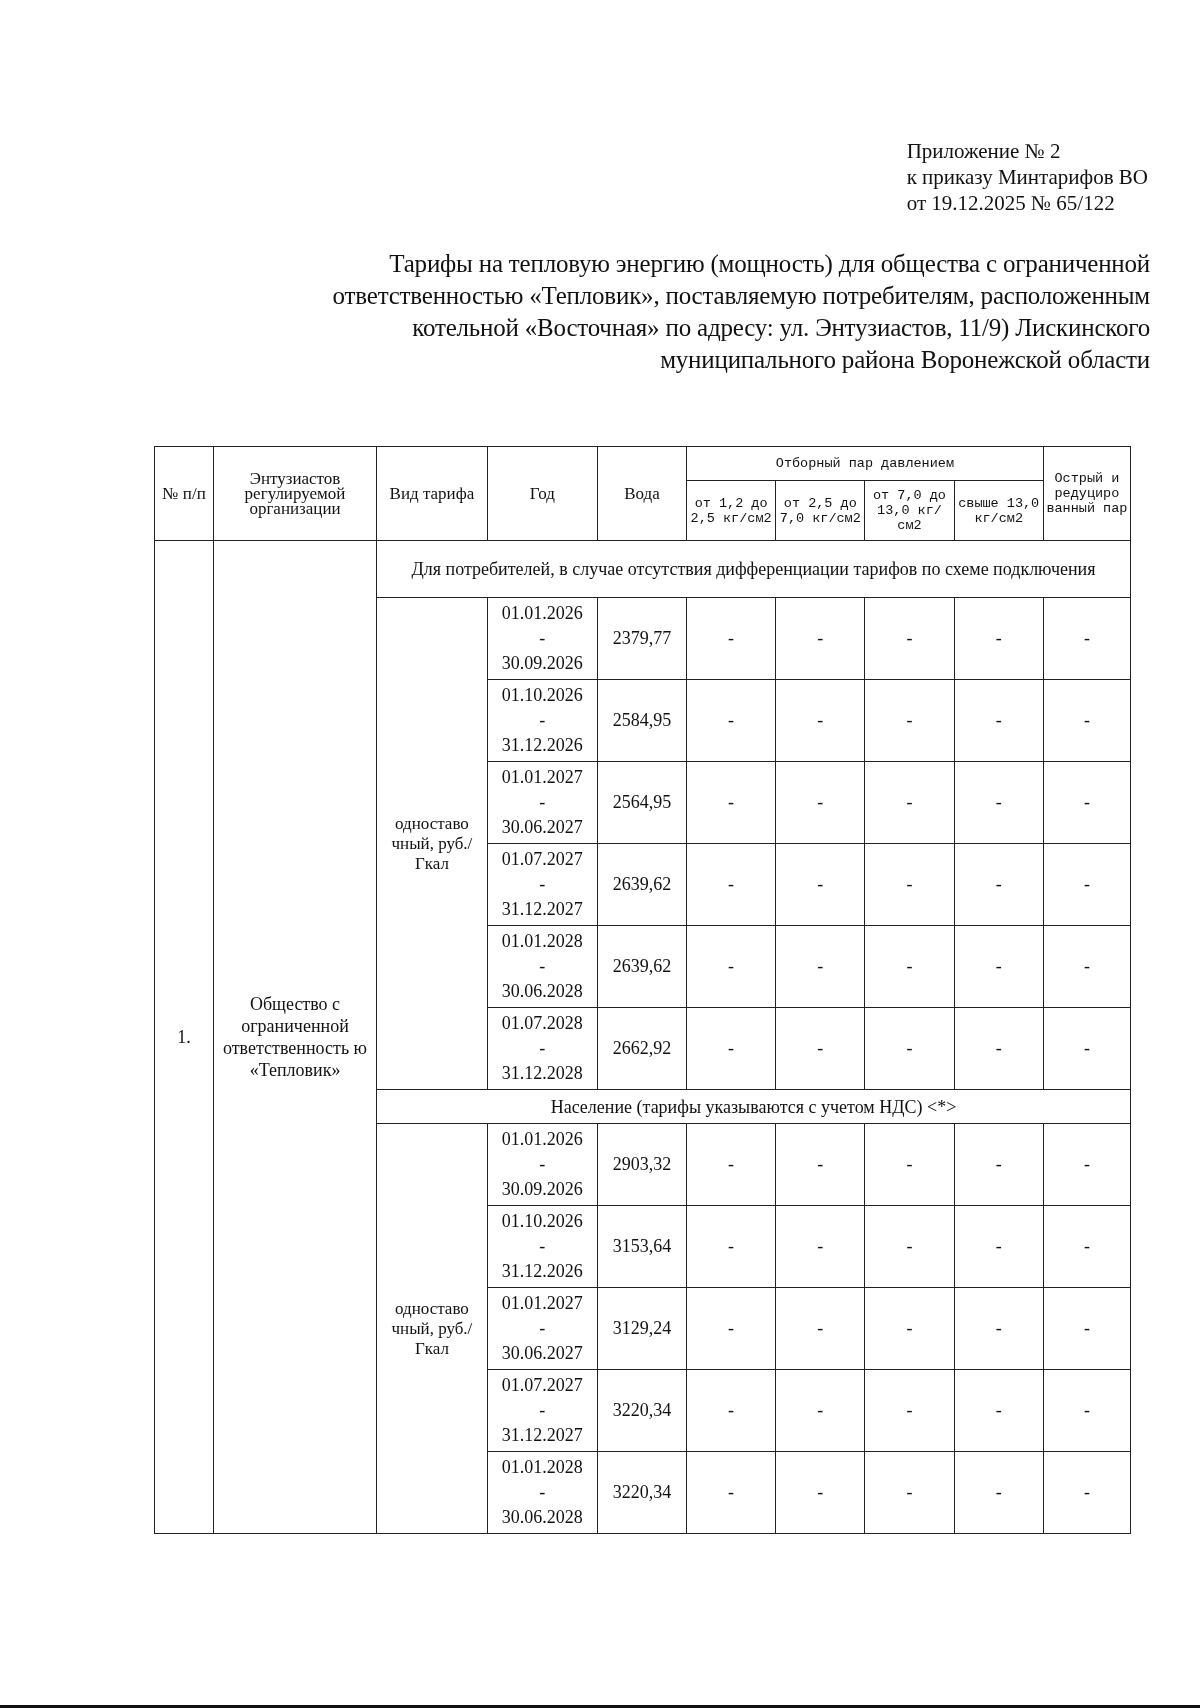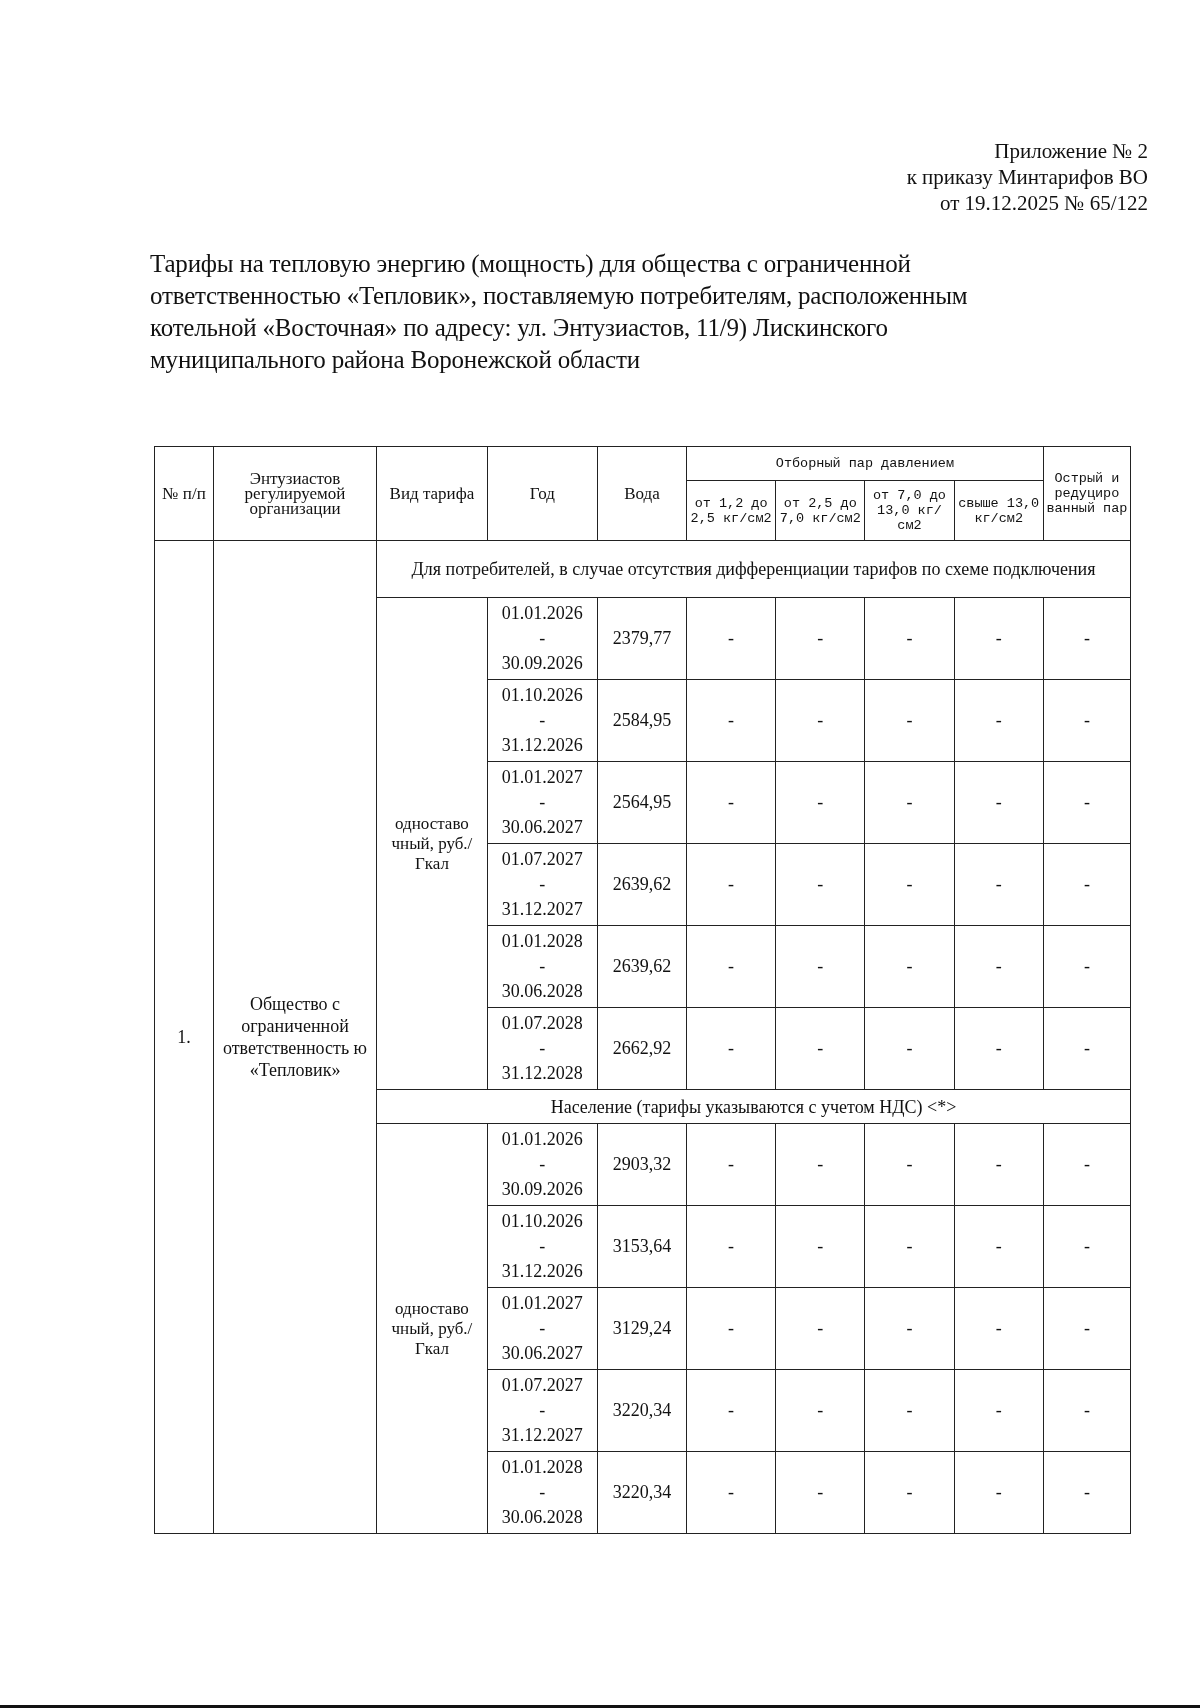--- a/index.html
+++ b/index.html
@@ -1,25 +1,25 @@
 <!DOCTYPE html>
 <html><head>
   <meta charset="utf-8">
   <style>
     html, body { margin: 0; padding: 0; background: #ffffff; }
     body {
       width: 1200px; height: 1708px; position: relative; overflow: hidden;
       font-family: "Liberation Serif", "DejaVu Serif", serif; color: #111;
     }
     .appendix {
-      position: absolute; right: 52px; top: 138px; text-align: right;
+      position: absolute; right: 52px; top: 138px; text-align: left;
       font-size: 21px; line-height: 26px;
     }
     .title {
-      position: absolute; left: 150px; width: 1000px; top: 248px; text-align: left;
+      position: absolute; left: 150px; width: 1000px; top: 248px; text-align: right;
       font-size: 25px; line-height: 32px; letter-spacing: -0.2px;
     }
     table.tariffs {
       position: absolute; left: 154px; top: 446px;
       border-collapse: collapse; table-layout: fixed;
       width: 977px;
     }
     table.tariffs td, table.tariffs th {
       border: 1.5px solid #222; text-align: center; vertical-align: middle;
       padding: 0 2px; font-weight: normal;

